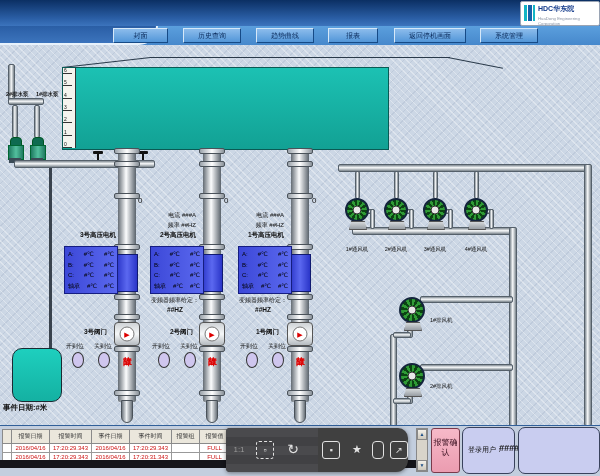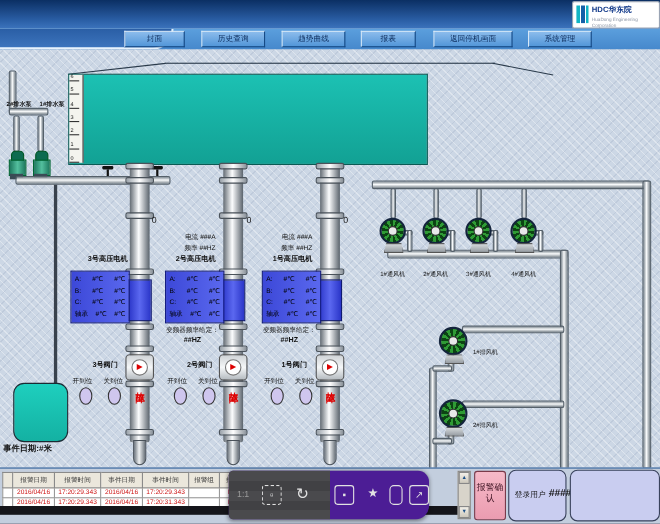--- a/index.html
+++ b/index.html
@@ -81,21 +81,21 @@
      width:7px;height:7px;border-radius:50%;background:#e8e8e8;border:1px solid #333;}
   .mount{position:absolute;width:16px;height:7px;background:linear-gradient(180deg,#d4d8da,#979da3);
      border:1px solid #555;clip-path:polygon(12% 0,88% 0,100% 100%,0 100%);}
 
   
   #footer{left:0;top:425px;width:600px;height:51px;background:#c3cede;border-top:1.5px solid #31609a;}
   #alarmtbl{position:absolute;left:2px;top:3px;border-collapse:collapse;background:#fff;}
   #alarmtbl th{background:#ebe7dc;color:#333;font-weight:normal;font-size:6px;border:1px solid #8a8a8a;padding:2px 0;}
   #alarmtbl td{color:#c11;font-size:6px;border:1px solid #999;padding:0 1px;height:8px;text-align:center;white-space:nowrap;overflow:hidden;}
   #blackbar{position:absolute;left:0;top:34px;width:421px;height:8px;background:#15151a;}
-  #tbar{position:absolute;left:208px;top:2px;width:182px;height:44px;background:#4c1d95;
+  #tbar{position:absolute;left:226px;top:2px;width:182px;height:44px;background:#404040;
         border-radius:4px 10px 12px 4px;box-shadow:0 1px 4px rgba(0,0,0,.45);}
   #tbar .lz{position:absolute;left:0;top:0;width:92px;height:100%;border-radius:4px 0 0 4px;
         background:repeating-linear-gradient(180deg,#4a4a4d 0 9px,#414144 9px 18px);}
   .ticon{position:absolute;top:13px;width:18px;height:18px;color:#e2e2e2;font-size:12px;
         text-align:center;line-height:17px;cursor:pointer;}
   .oicon{border:1.5px solid #e2e2e2;border-radius:3px;box-sizing:border-box;font-size:9px;}
   #scr{position:absolute;left:416px;top:2px;width:12px;height:44px;background:#d8d4ca;border:1px solid #888;box-sizing:border-box;}
   #scr .b{position:absolute;left:0;width:10px;height:11px;background:linear-gradient(180deg,#f2efe8,#cdc8bc);
         border:1px solid #888;box-sizing:border-box;font-size:5px;color:#1a4d86;text-align:center;line-height:9px;cursor:pointer;}
   #ack{position:absolute;left:431px;top:2px;width:29px;height:45px;background:linear-gradient(180deg,#f6b9c8,#eb9cb0);

